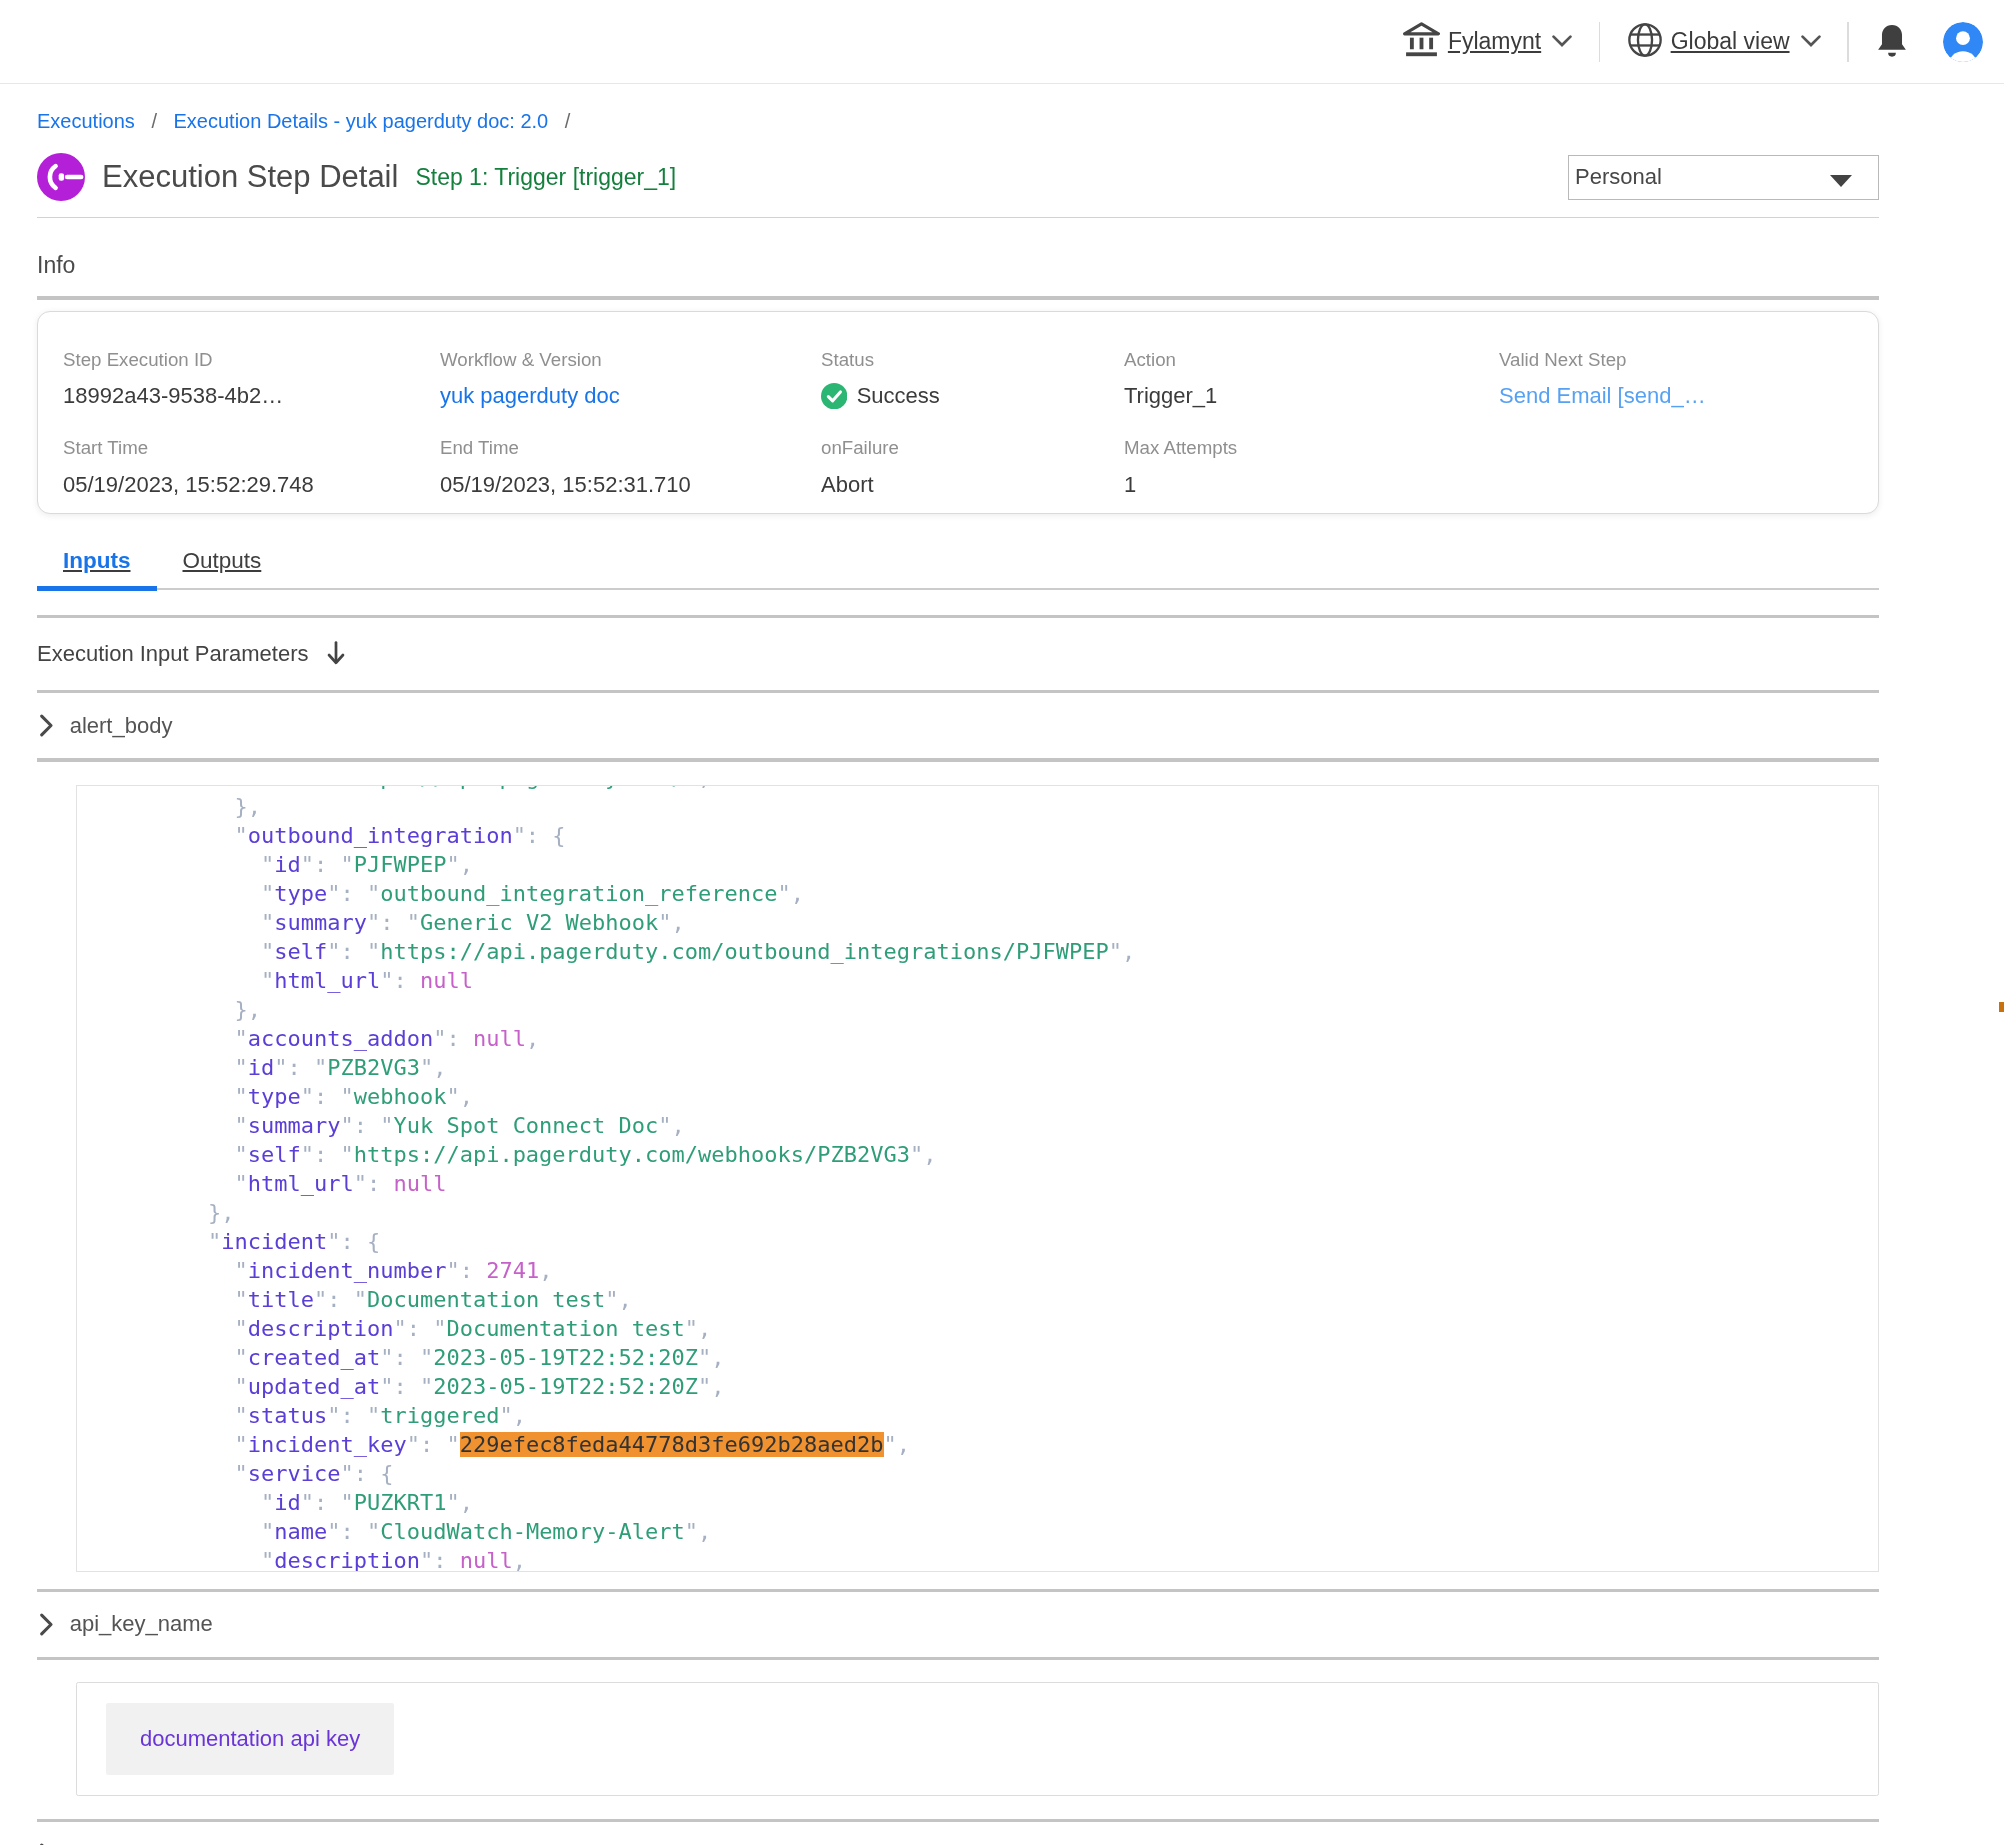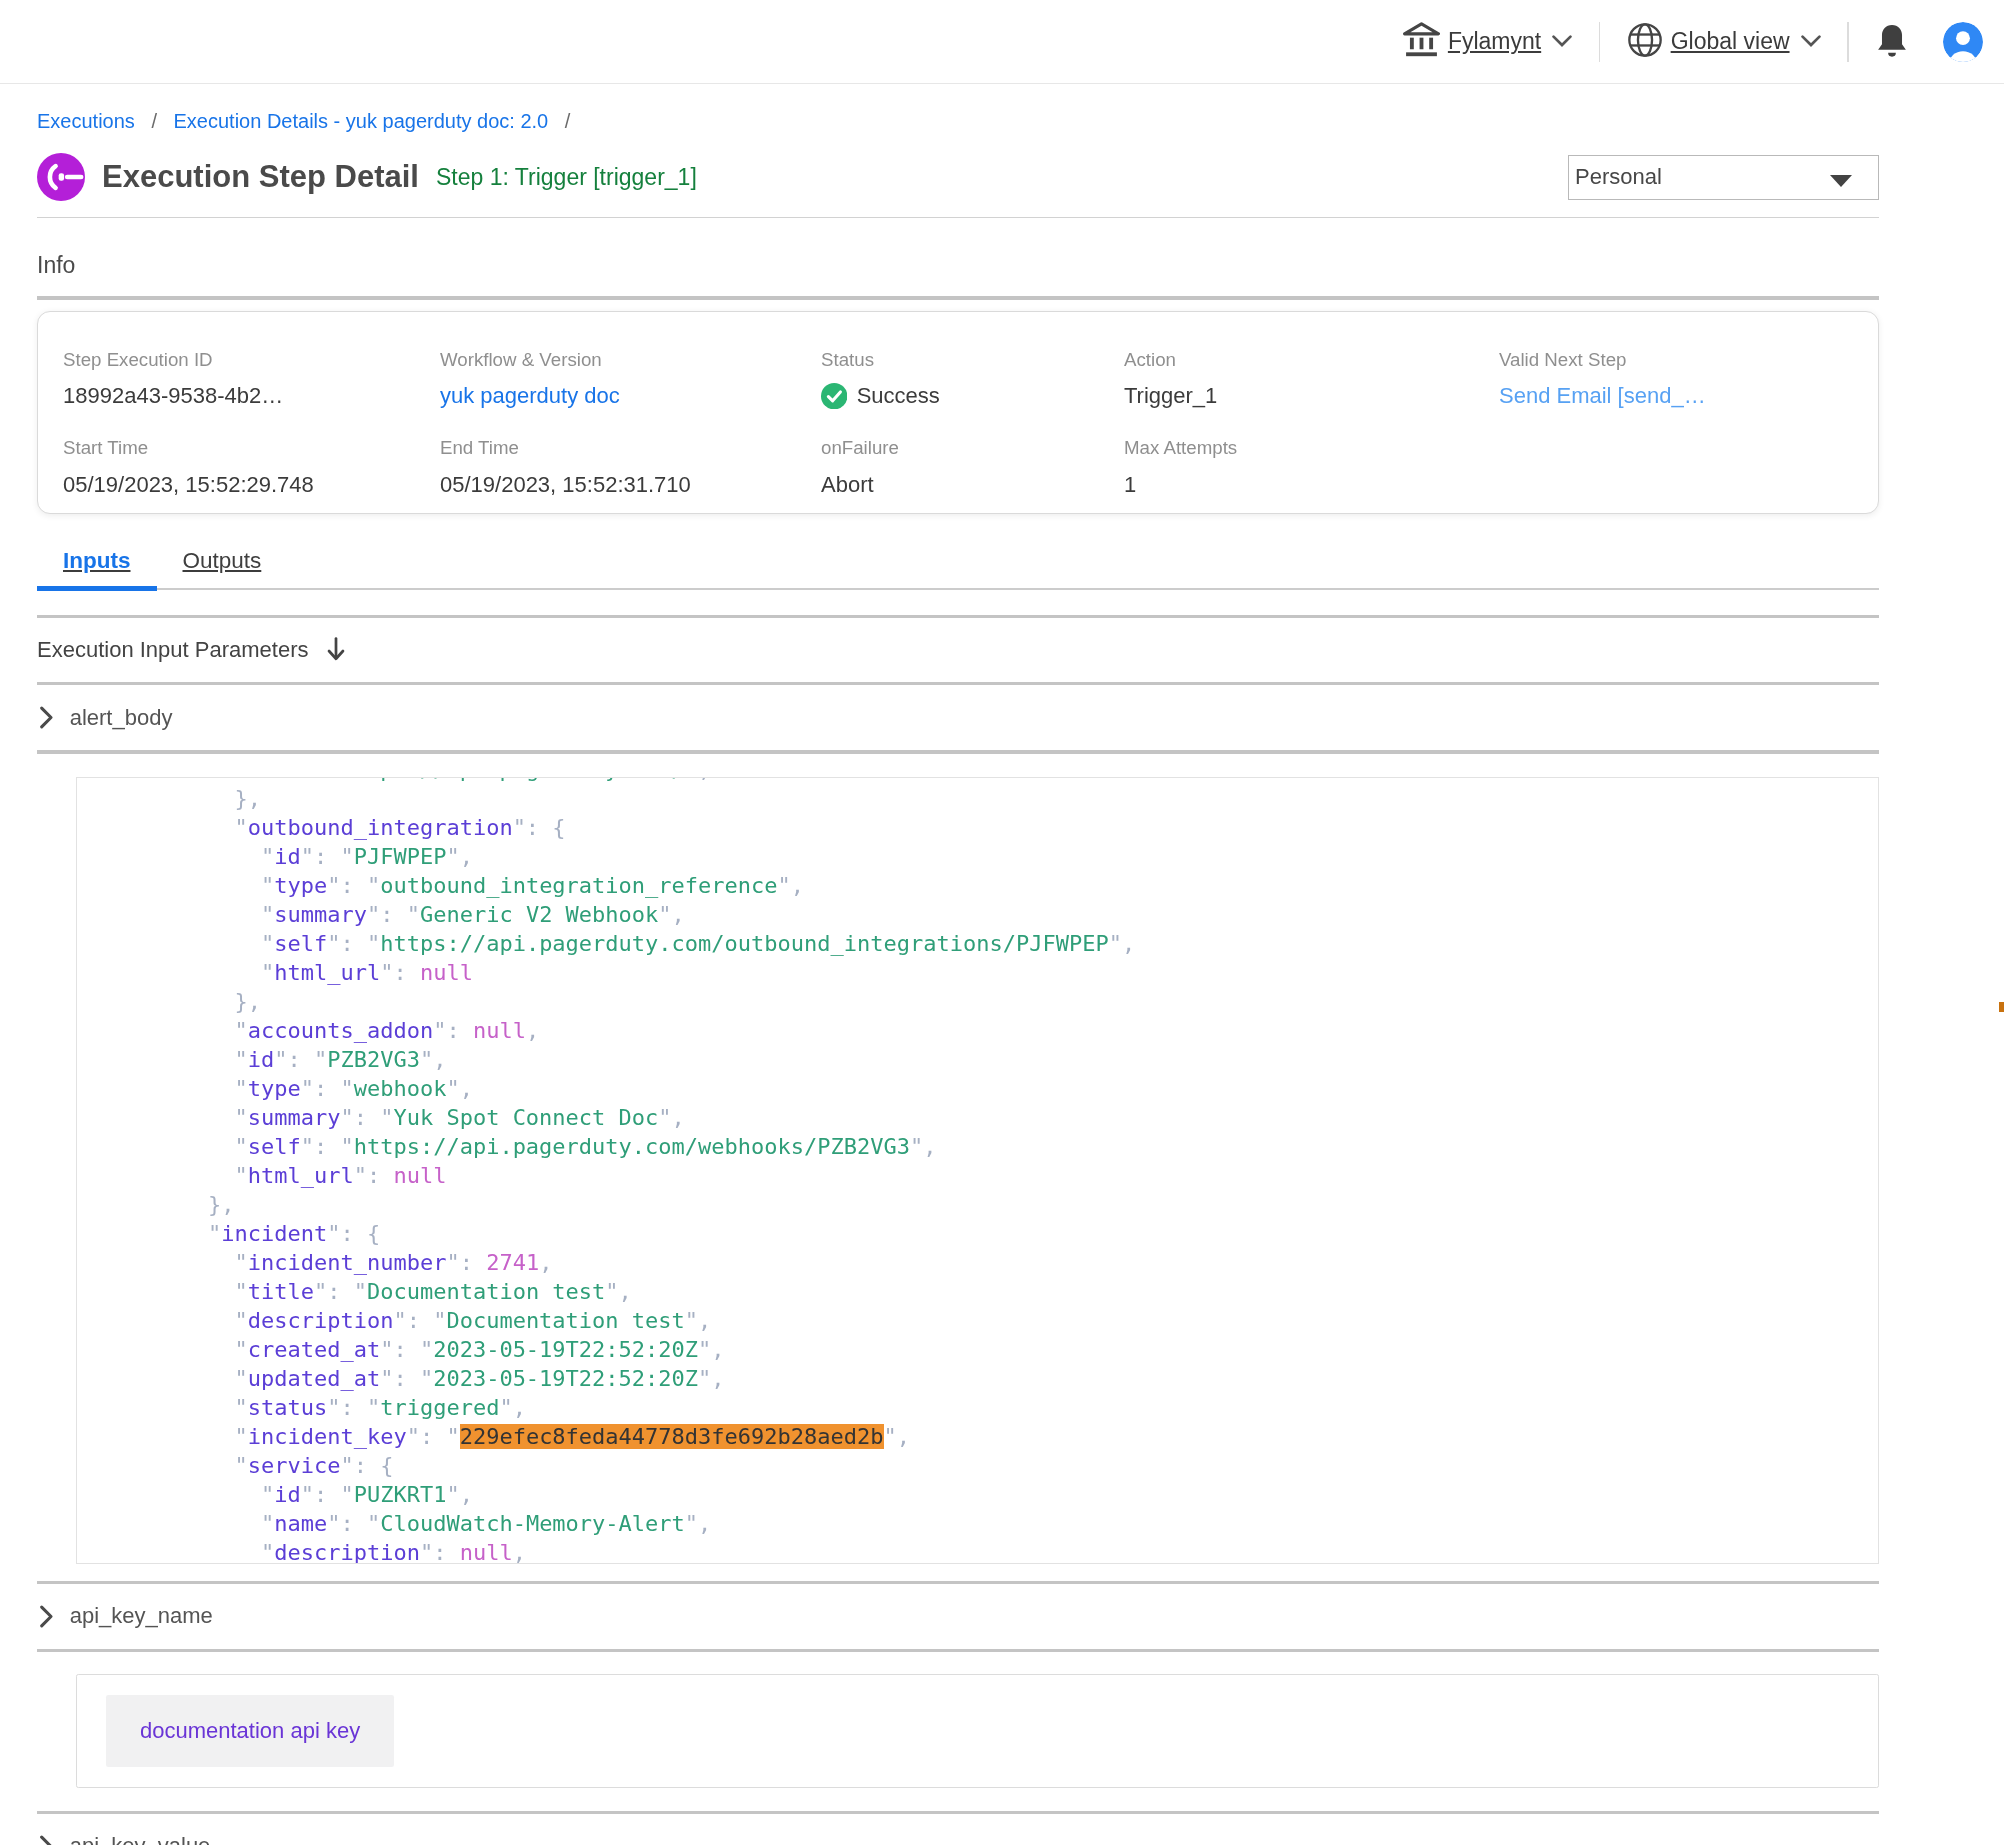--- a/index.html
+++ b/index.html
@@ -17,21 +17,21 @@
   .avatar { width:40px; height:40px; border-radius:50%; overflow:hidden; }
 
   
   .content { width:1842px; margin:0 auto 0 37px; }
   .breadcrumb { padding-top:26.4px; font-size:20px; color:#6b6b6b; }
   .breadcrumb a { color:#1874e8; text-decoration:none; }
   .bc-sep { margin:0 11px; color:#6b6b6b; }
 
   .header-row { margin-top:20px; display:flex; align-items:center; }
   .title-logo { width:48px; height:48px; margin-right:17px; flex:0 0 auto; }
-  .page-title { font-size:31px; font-weight:700; color:#4a4a4a; }
+  .page-title { font-size:31px; font-weight:400; color:#4a4a4a; }
   .page-subtitle { font-size:23px; font-weight:400; color:#15803d; margin-left:17px; }
   .scope-select { margin-left:auto; width:311px; height:45px; border:1.6px solid #b9b9b9;
                   border-radius:0; display:flex; align-items:center; padding:0 6px;
                   font-size:22px; color:#474747; cursor:pointer; position:relative; background:#fff; }
   .scope-select::after { content:""; position:absolute; right:26.4px; top:18.7px;
                   border-left:11px solid transparent; border-right:11px solid transparent;
                   border-top:12.4px solid #434343; }
   .header-border { margin-top:15.5px; height:1.6px; background:#d2d2d2; }
 
   .info-heading { margin-top:34px; font-size:23px; color:#4a4a4a; }
@@ -51,21 +51,21 @@
   .status-val { display:flex; align-items:center; gap:9.3px; }
   .check-ic { width:26.4px; height:26.4px; }
 
   
   .tabs { margin-top:34px; display:flex; border-bottom:2.3px solid #cccccc;text-decoration:underline; }
   .tab { padding:0 26px 14px 26px; font-size:22.5px; color:#3f3f3f; cursor:pointer; position:relative; }
   .tab.active { color:#1874e8; font-weight:700; }
   .tab.active::after { content:""; position:absolute; left:0; right:0; bottom:-2.3px; height:4.7px; background:#1874e8; }
 
   .rule-a { margin-top:25px; }
-  .param-head { height:64px; display:flex; align-items:center; gap:17px; }
+  .param-head { height:72px; display:flex; align-items:center; gap:17px; }
   .param-head .ph-label { font-size:22px; color:#434343; }
   .dl-arrow { width:22px; height:26.4px; }
   .param-row { height:65px; display:flex; align-items:center; gap:14px; cursor:pointer; }
   .param-row .pr-label { font-size:22px; color:#545454; }
   .chev-right { width:18.7px; height:25px; flex:0 0 auto; }
 
   
   .code-block { margin:23px 0 17px 39px; width:1803px; height:787px;
                 border:1.6px solid #e2e2e2; background:#fff; overflow:hidden; }
   .code-inner { margin-top:-23px; padding-left:78px;

